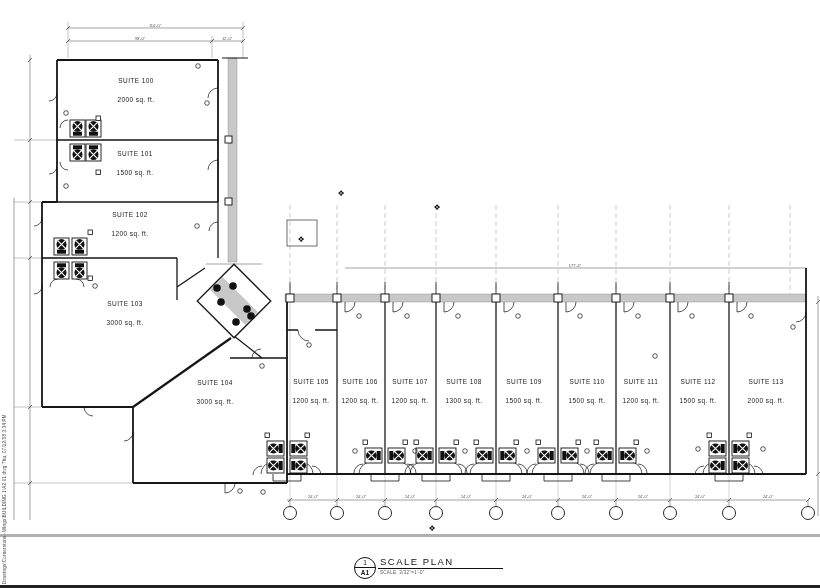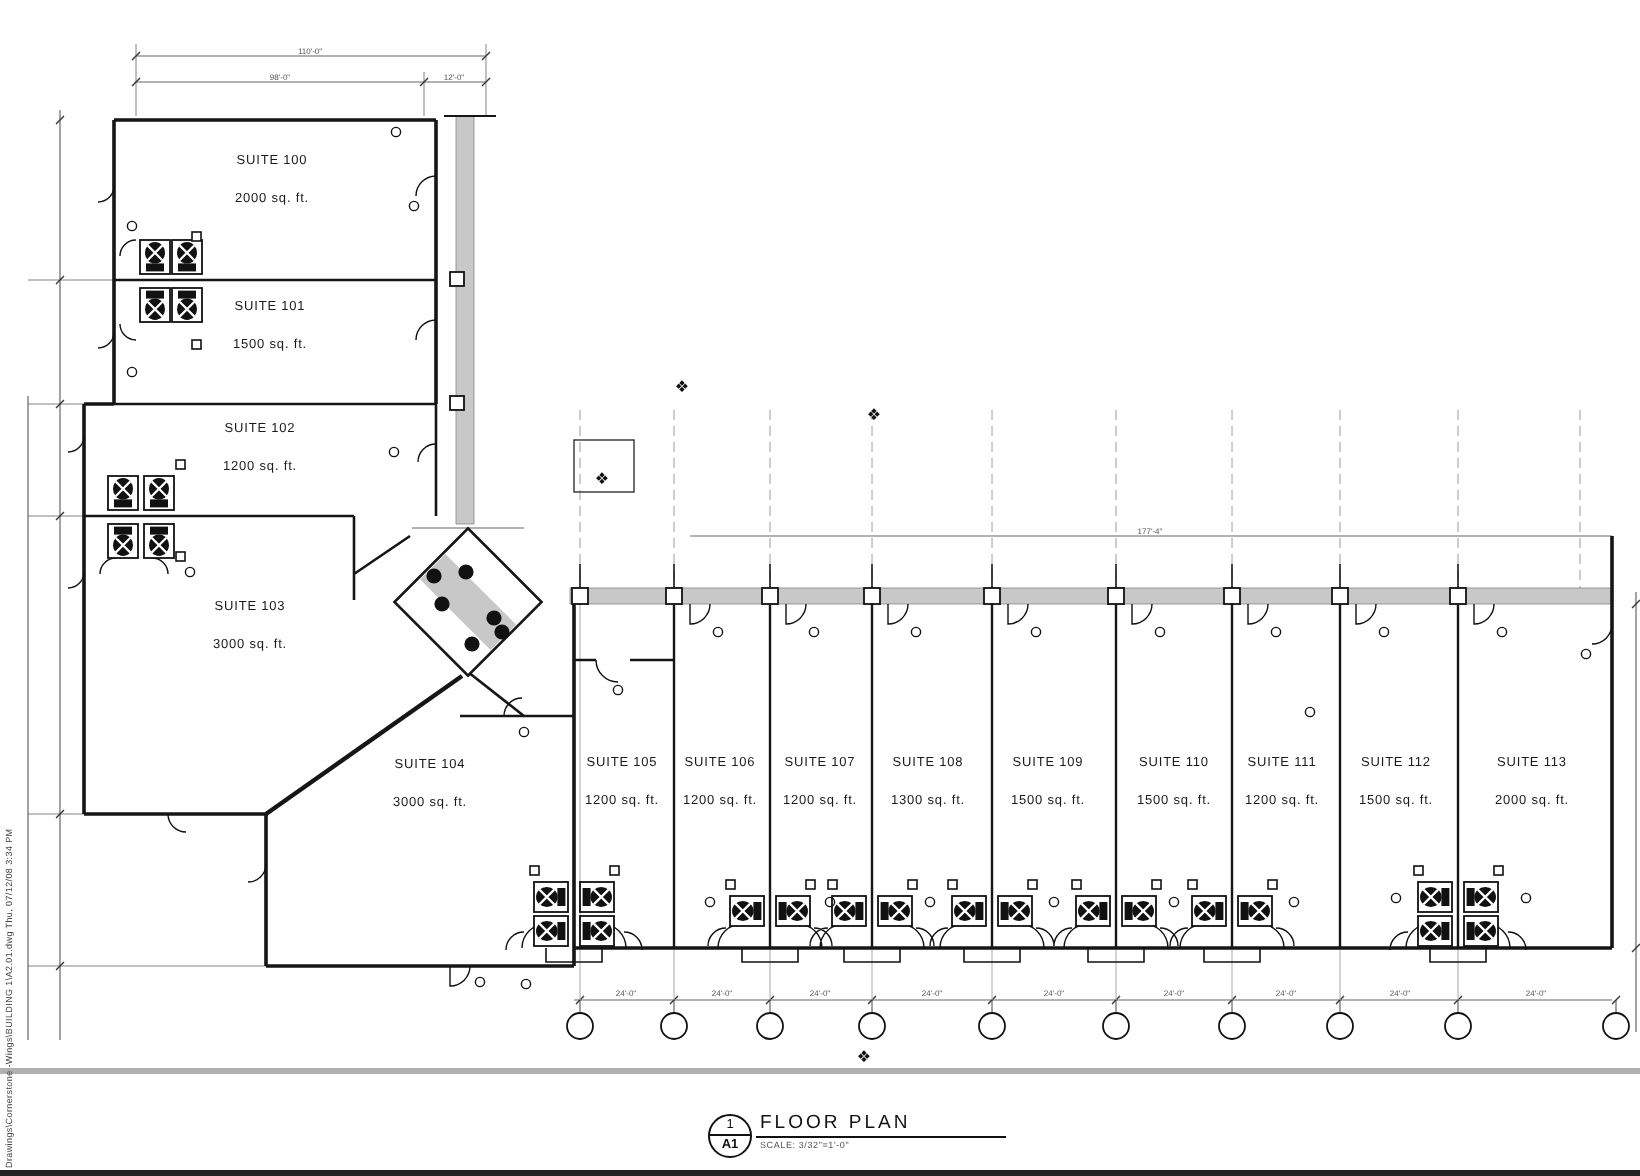--- a/index.html
+++ b/index.html
@@ -251,20 +251,20 @@
 <span class="dim-label" style="left:587px;top:494px">24'-0"</span>
 <span class="dim-label" style="left:643px;top:494px">24'-0"</span>
 <span class="dim-label" style="left:700px;top:494px">24'-0"</span>
 <span class="dim-label" style="left:768px;top:494px">24'-0"</span>
 
 <div class="titleblock">
   <div class="tb-circle">
     <span class="ref-top">1</span>
     <span class="ref-bot">A1</span>
   </div>
-  <div class="tb-title">FLOOR PLAN</div>
+  <div class="tb-title">SCALE PLAN</div>
   <div class="tb-rule"></div>
   <div class="tb-scale">SCALE: 3/32"=1'-0"</div>
 </div>
 
 <div class="plot-stamp">Drawings\Cornerstone -Wings\BUILDING 1\A2.01.dwg   Thu, 07/12/08  3:34 PM</div>
 
 </div>
 
 </body></html>

